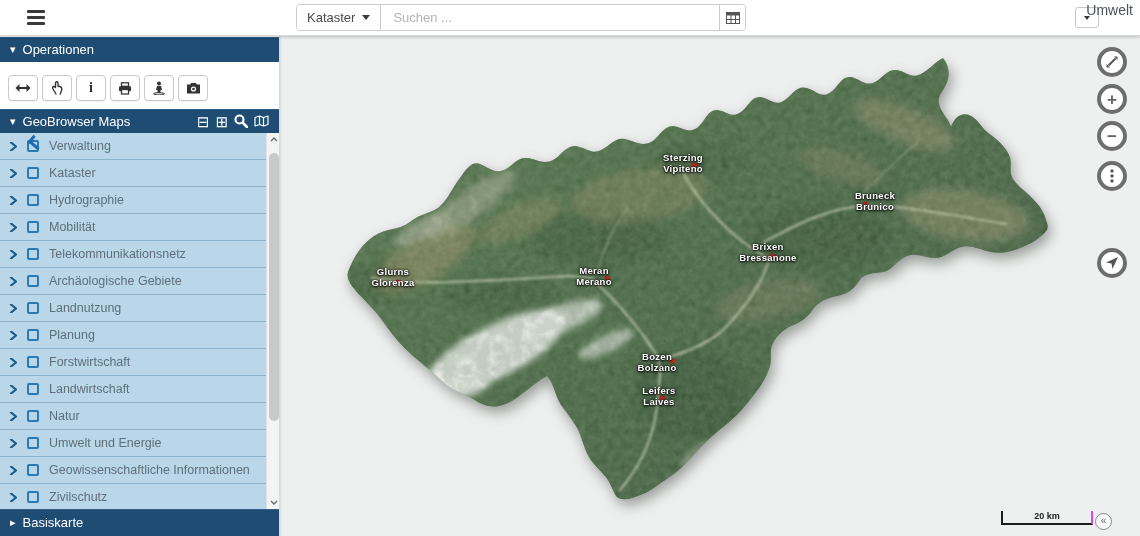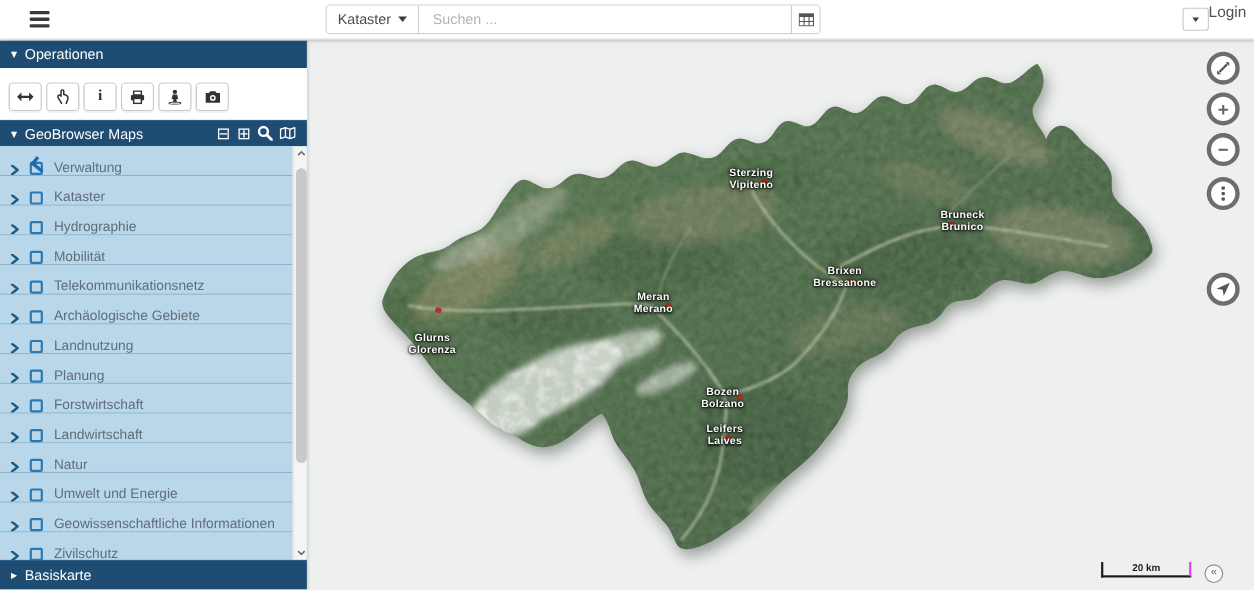--- a/index.html
+++ b/index.html
@@ -40,21 +40,21 @@
     box-shadow:0 1px 1px rgba(0,0,0,.06); font-size:13px; }
   .maps-header { height:24px; background:#1e4c72; color:#fff; font-size:13px; display:flex;
     align-items:center; padding:0 10px; box-shadow:inset 0 1px 0 #2d5f88; }
   .maps-header .hcaret { font-size:11px; margin-right:7px; }
   .maps-header .spacer { flex:1; }
   .hdr-ico { margin-left:6px; font-size:15px; line-height:1; cursor:pointer; display:flex; align-items:center; }
 
   .layer-list { position:absolute; left:0; top:97px; width:279px; height:376px; overflow:hidden; background:#b9d7e9; }
   .layer-rows { position:absolute; left:0; top:0; width:266px; }
   .layer-row { height:27px; border-bottom:1px solid #8cb3cc; background:#b9d7e9; display:flex;
-    align-items:flex-end; padding-left:9px; cursor:pointer; }
+    align-items:center; padding-left:9px; cursor:pointer; }
   .row-chev { width:9px; height:9px; margin-right:9px; flex:none; }
   .cb { width:12px; height:12px; border:2px solid #2b79b3; border-radius:2px; margin-right:10px;
     position:relative; flex:none; background:transparent; cursor:pointer; }
   .cb.checked::after { content:""; position:absolute; left:0px; top:-4px; width:10px; height:6px;
     border-left:0; border-bottom:3px solid #1d6bb0; border-right:3px solid #1d6bb0;
     transform:rotate(40deg) scaleX(-1); }
   .layer-label { font-size:12.5px; color:#5f6e79; white-space:nowrap; }
 
   .vscroll { position:absolute; right:0; top:0; width:13px; height:376px; background:#f4f4f4;
     border-left:1px solid #e0e0e0; }
@@ -79,21 +79,21 @@
     pointer-events:none; z-index:6; }
   .city-marker { position:absolute; width:5px; height:4px; background:#b93026; border-radius:1px;
     transform:rotate(18deg); box-shadow:0 0 1px #7d1f1a; z-index:5; }
 
   .ctl { position:absolute; width:30px; height:30px; border-radius:50%; background:#fff;
     border:4px solid #6d6d6d; display:flex; align-items:center; justify-content:center;
     cursor:pointer; color:#555; z-index:10; }
   .ctl svg { display:block; }
   .ctl.math { font-size:17px; font-weight:bold; color:#666; line-height:1; }
 
-  .scalebar { position:absolute; left:722px; top:475px; width:82px; height:14px;
+  .scalebar { position:absolute; left:722px; top:475px; width:92px; height:14px;
     border-left:2px solid #1c1c1c; border-right:2px solid #d946ef; border-bottom:2px solid #1c1c1c;
     z-index:8; }
   .scalebar span { position:absolute; left:0; right:0; top:0px; text-align:center; font-size:9px;
     font-weight:bold; color:#1c1c1c; }
   .attr-btn { position:absolute; left:816px; top:477px; width:17px; height:17px; border-radius:9px;
     background:#fafafa; border:1.5px solid #8a8a8a; color:#666; font-size:10px; display:flex;
     align-items:center; justify-content:center; cursor:pointer; z-index:8; padding-bottom:2px; }
 </style>
 </head>
 <body>
@@ -116,21 +116,21 @@
         <rect x="0.5" y="0.5" width="13" height="3" fill="#555"></rect>
         <line x1="5" y1="0.5" x2="5" y2="11.5" stroke="#555"></line>
         <line x1="9.5" y1="0.5" x2="9.5" y2="11.5" stroke="#555"></line>
         <line x1="0.5" y1="7.5" x2="13.5" y2="7.5" stroke="#555"></line>
       </svg>
     </div>
   </div>
   <div class="user-dd">
     <span class="caret-down"></span>
   </div>
-  <span class="login">Login</span>
+  <span class="login">Umwelt</span>
 </div>
 
 <div class="sidebar">
 
   <div class="panel-header">
     <span class="hcaret">▾</span>
     <span>Operationen</span>
   </div>
 
   <div class="ops-toolbar">
@@ -408,21 +408,21 @@
       <div>Vipiteno</div>
   </div>
   <div class="city-label" style="left:572px; top:155px;padding-left:48px;">
     <div>Bruneck</div>
       <div>Brunico</div>
   </div>
   <div class="city-label" style="left:489px; top:206px;">
     <div>Brixen</div>
       <div>Bressanone</div>
   </div>
-  <div class="city-label" style="left:114px; top:231px;margin-top:36px;">
+  <div class="city-label" style="left:114px; top:231px;">
     <div>Glurns</div>
       <div>Glorenza</div>
   </div>
   <div class="city-label" style="left:315px; top:230px;">
     <div>Meran</div>
       <div>Merano</div>
   </div>
   <div class="city-label" style="left:378px; top:316px;">
     <div>Bozen</div>
       <div>Bolzano</div>

